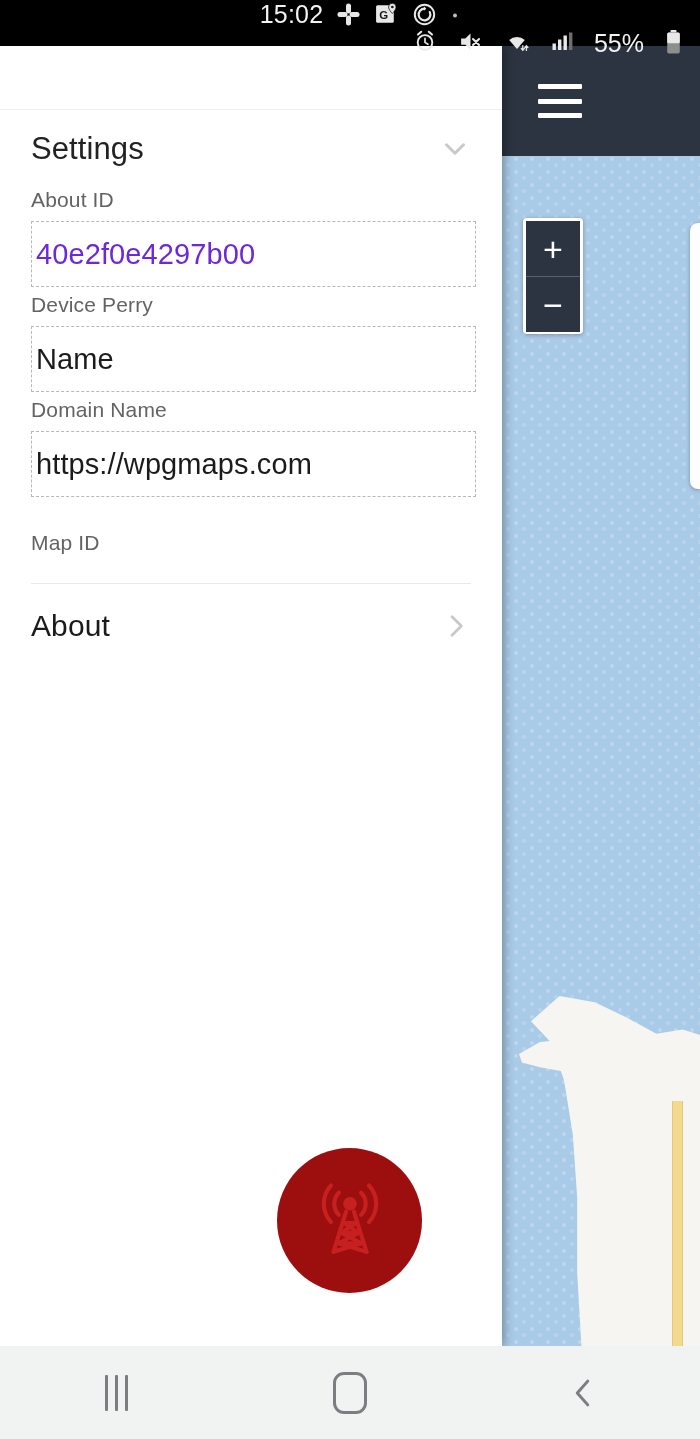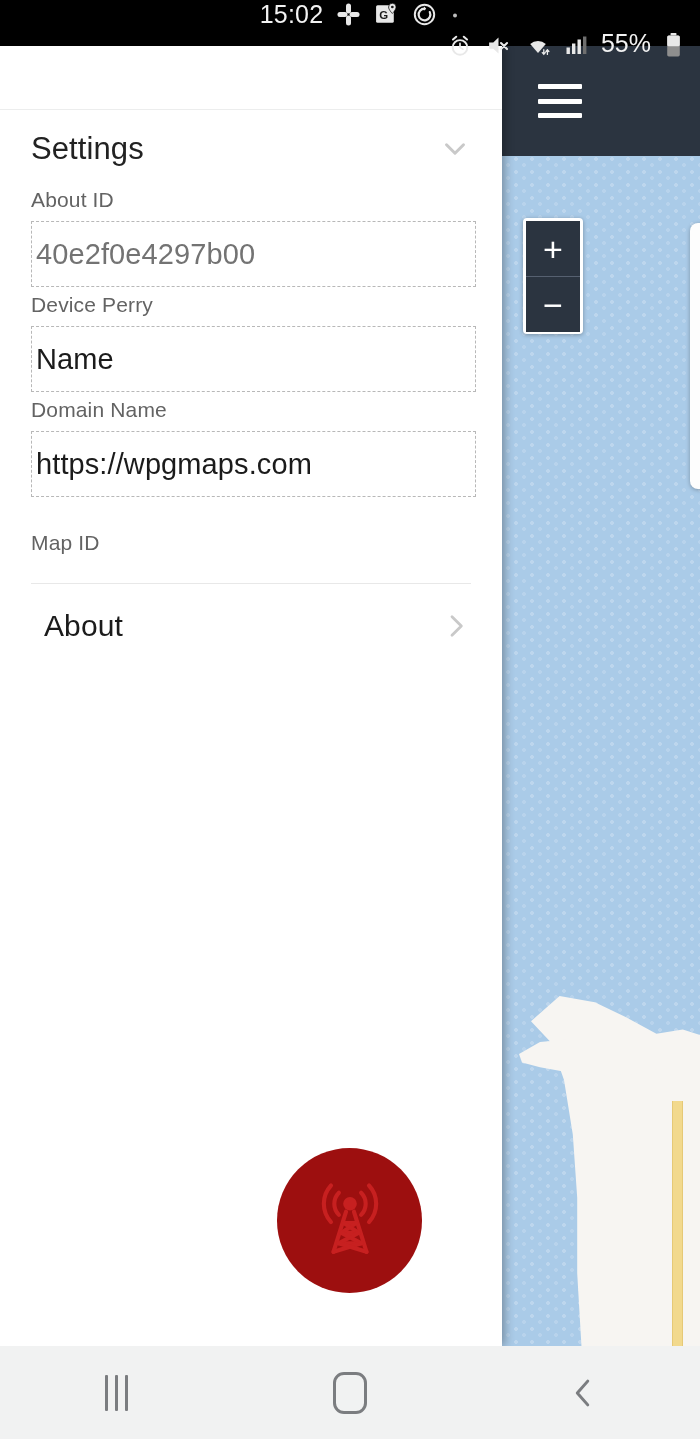--- a/index.html
+++ b/index.html
@@ -41,22 +41,22 @@
   }
   #status-clock {
     font-size: 25px;
     letter-spacing: 0.2px;
     color: #f2f2f2;
     font-family: "Liberation Sans", sans-serif;
   }
   #status-right {
     margin-left: auto;
     display: flex;
-    align-items: flex-end;
-    gap: 14px;
+    align-items: flex-start;
+    gap: 21px;
   }
   .sicon { display: block; }
   #battery-pct {
     font-size: 25px;
     color: #f2f2f2;
     letter-spacing: 0px;
   }
 
   
   #map-layer {
@@ -244,42 +244,42 @@
     width: 445px;
     height: 66px;
     border: 1px dashed #b8b8b8;
     display: flex;
     align-items: center;
     padding-left: 4px;
     font-size: 29px;
     background: #ffffff;
     letter-spacing: 0.1px;
   }
-  .field-input.readonly { color: #737373; }
+  .field-input.readonly { color: #6d28d9; }
   .field-input.editable { color: #1b1b1b; }
 
   #map-id-block {
     padding: 0 31px;
     margin-top: 34px;
   }
   #map-id-value {
     font-size: 30px;
     color: #222222;
     margin-top: 14px;
     letter-spacing: 0.1px;
   }
   #drawer-divider {
     margin: 28px 31px 0 31px;
     height: 1px;
     background: #e8e8e8;
   }
   #about-row {
     display: flex;
     align-items: center;
-    padding: 0 30px 0 44px;
+    padding: 0 30px 0 31px;
     height: 84px;
     cursor: pointer;
     text-align: center;
   }
   #about-label {
     font-size: 30px;
     color: #1b1b1b;
     letter-spacing: 0.1px;
   }
   #about-row .chev { margin-left: auto; }

